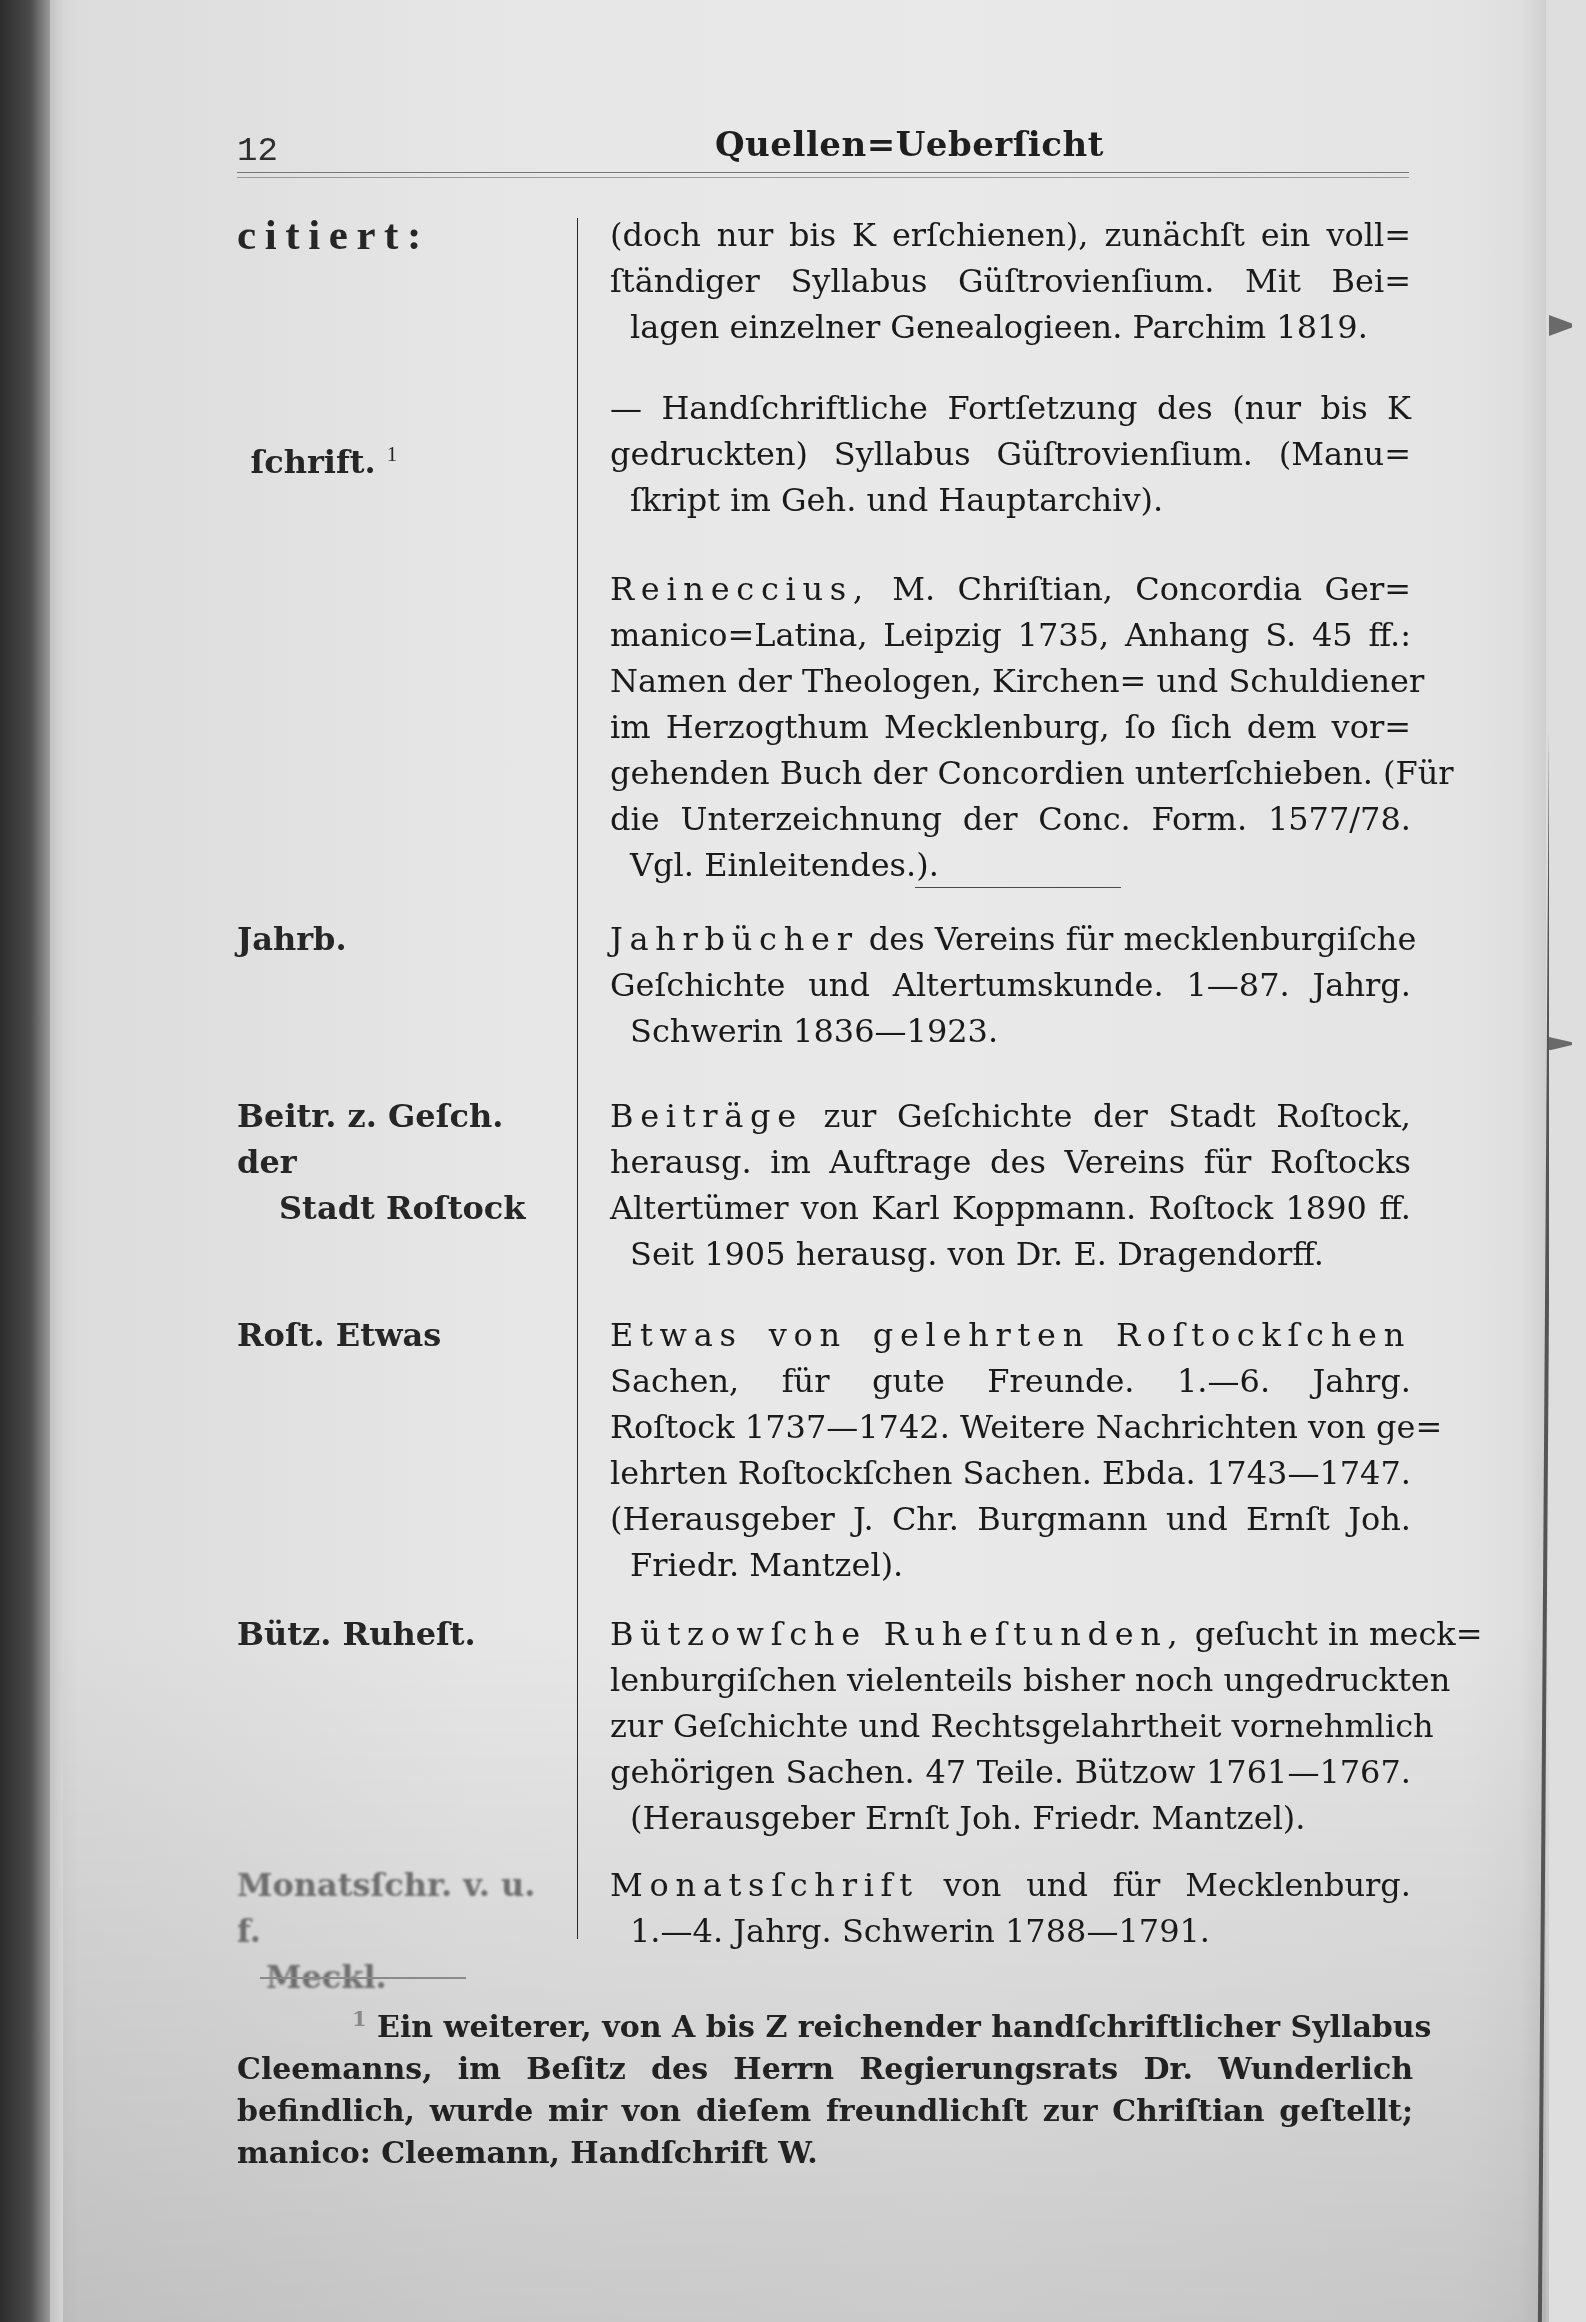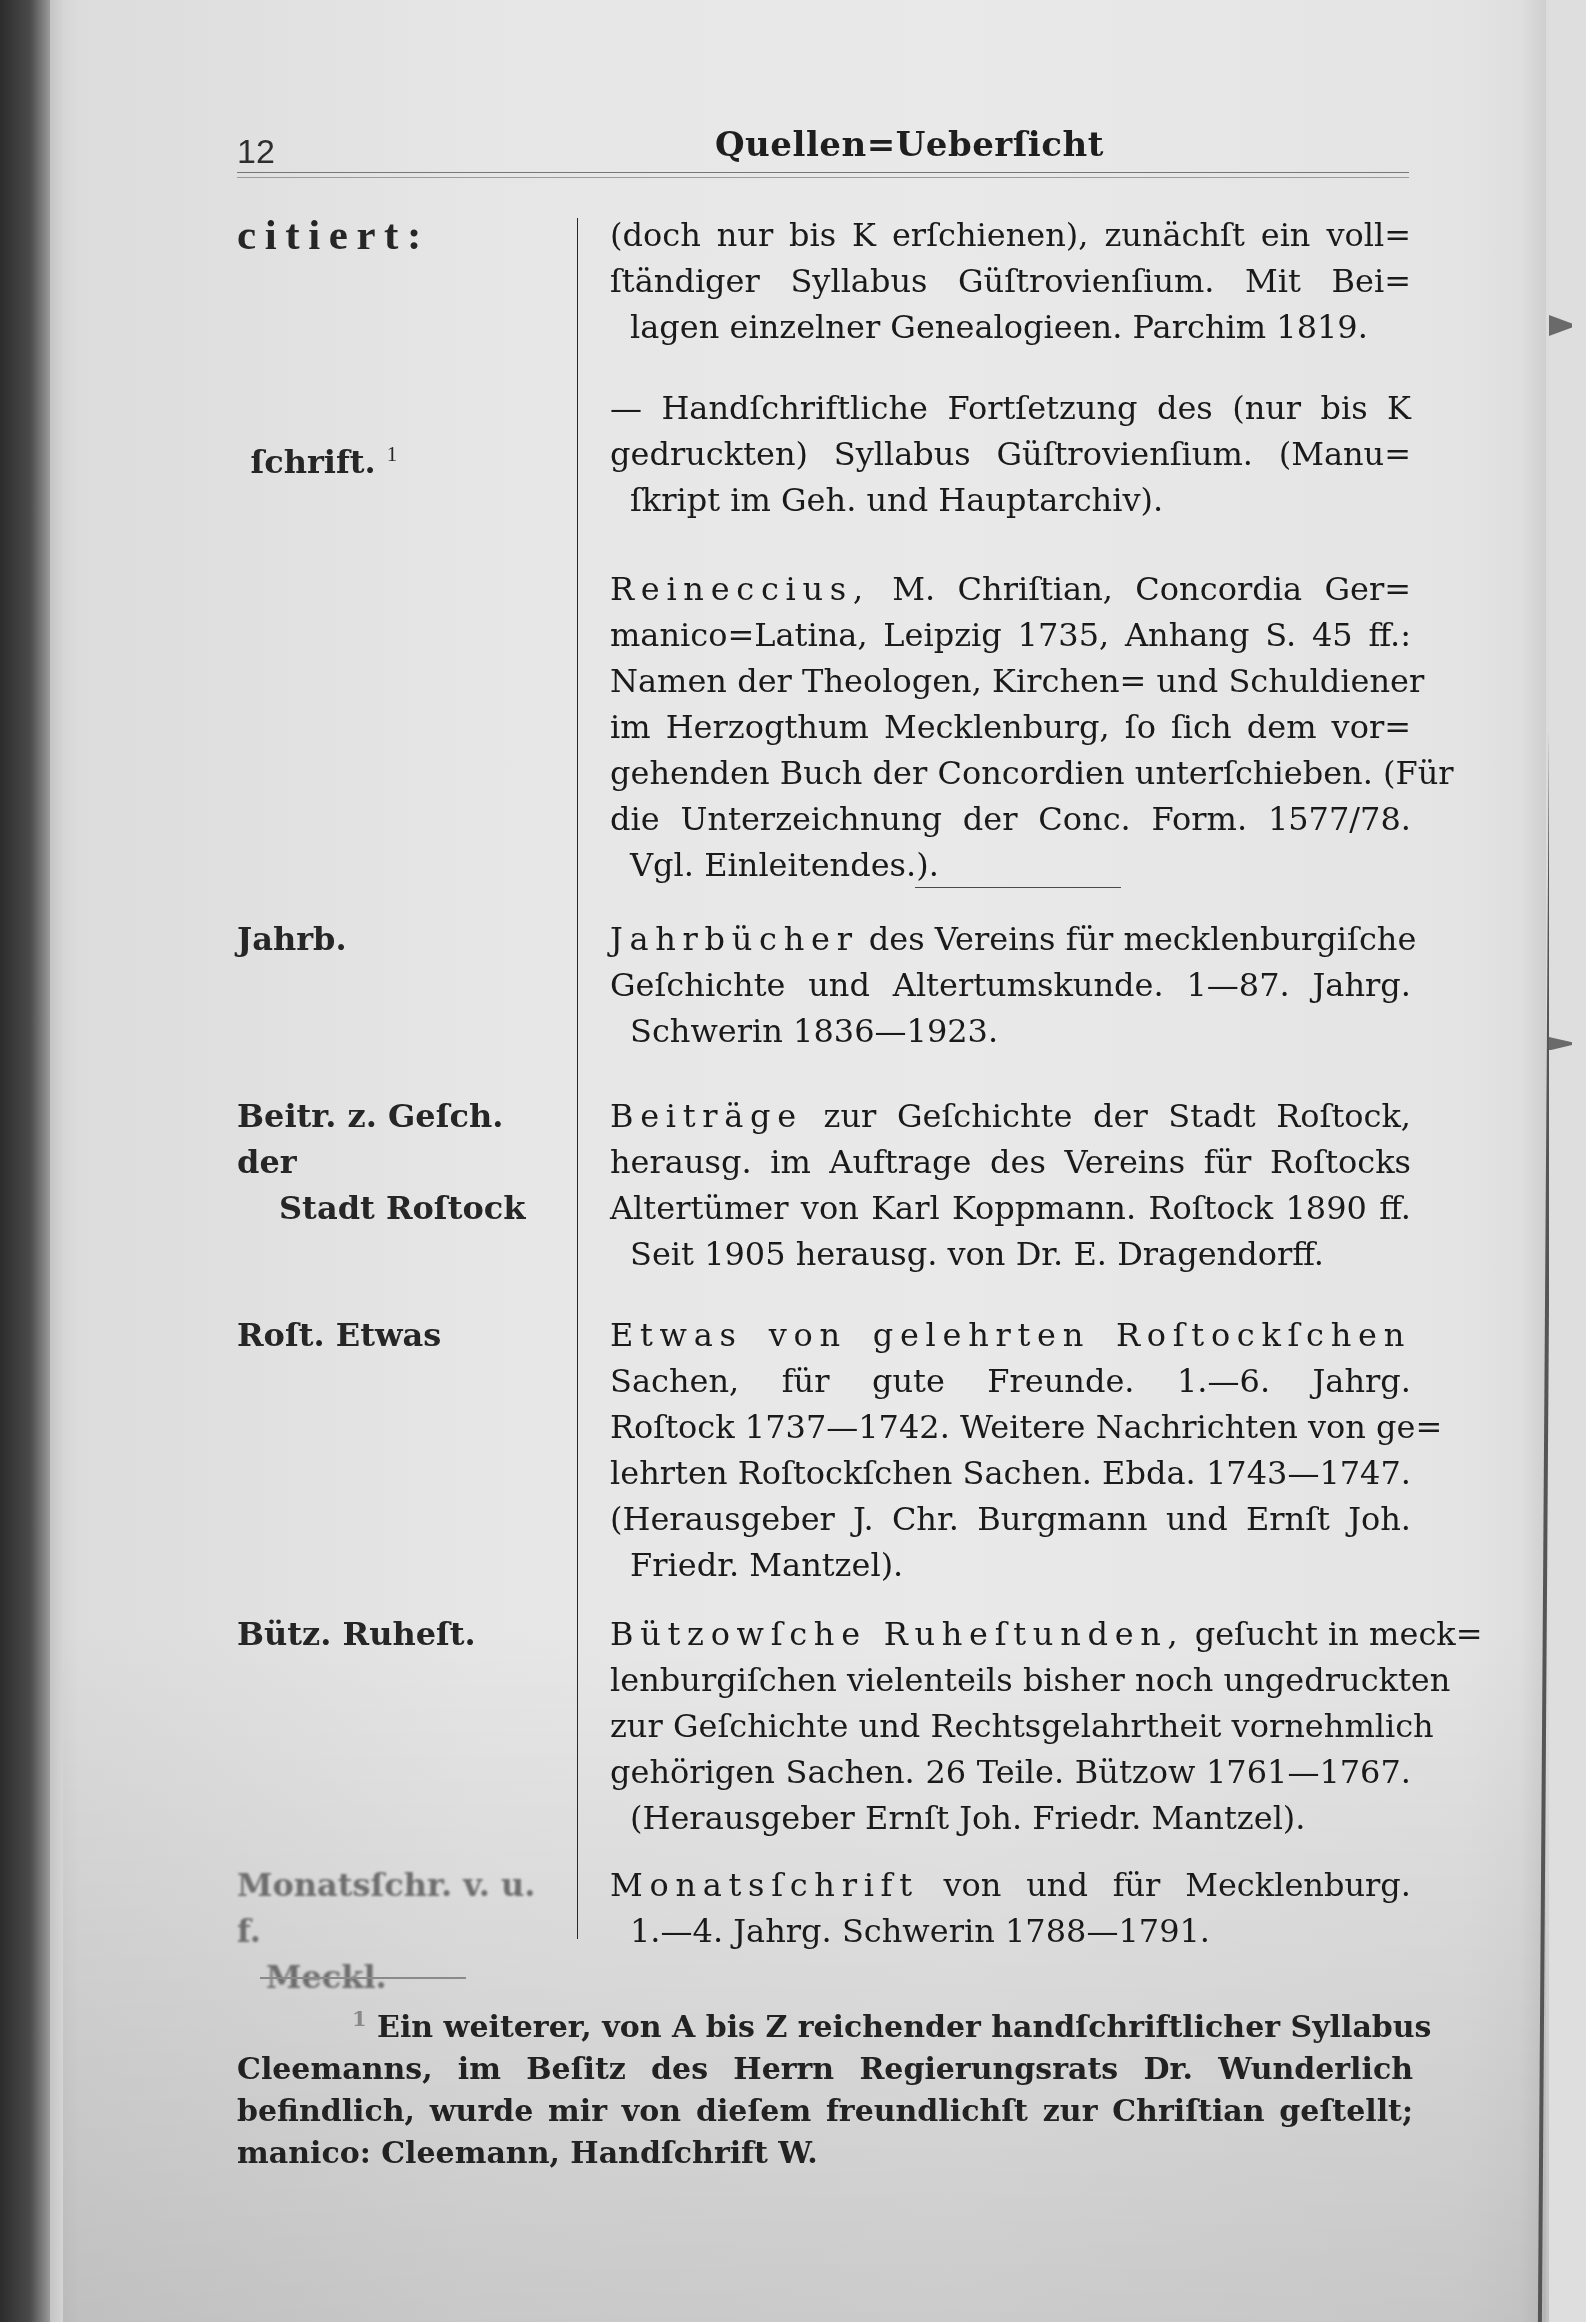--- a/index.html
+++ b/index.html
@@ -64,21 +64,21 @@
 
     
     .header {
       position: absolute;
       left: 237px; top: 124px;
       width: 1172px; height: 57px;
     }
     .page-number {
       position: absolute;
       left: 0; top: 7.6px;
-      font-family: Liberation Sans, sans-serif;
+      font-family: Liberation Mono, monospace;
       font-size: 34px;
       color: #2e2e2e;
     }
     .running-head {
       position: absolute;
       left: 478px; top: 0;
       font-family: "DejaVu Serif", serif;
       font-size: 34px;
       letter-spacing: 0.5px;
       color: #1e1e1e;
@@ -301,21 +301,21 @@
 </div>
 
 <div class="entry" style="top:1611px">
   <div class="siglum">
     <span>Bütz. Ruheſt.</span>
   </div>
   <div class="desc">
     <span class="line"><span class="lead">Bützowſche Ruheſtunden,</span> <span>geſucht in meck=</span></span>
     <span class="line">lenburgiſchen vielenteils bisher noch ungedruckten</span>
     <span class="line">zur Geſchichte und Rechtsgelahrtheit vornehmlich</span>
-    <span class="line">gehörigen Sachen. 26 Teile. Bützow 1761—1767.</span>
+    <span class="line">gehörigen Sachen. 47 Teile. Bützow 1761—1767.</span>
     <span class="line last">(Herausgeber Ernſt Joh. Friedr. Mantzel).</span>
   </div>
 </div>
 
 <div class="entry" style="top:1862px">
   <div class="siglum faded">
     <span>Monatsſchr. v. u. f.</span><br>
     <span class="indent" style="padding-left:29px">Meckl.</span>
   </div>
   <div class="desc">

